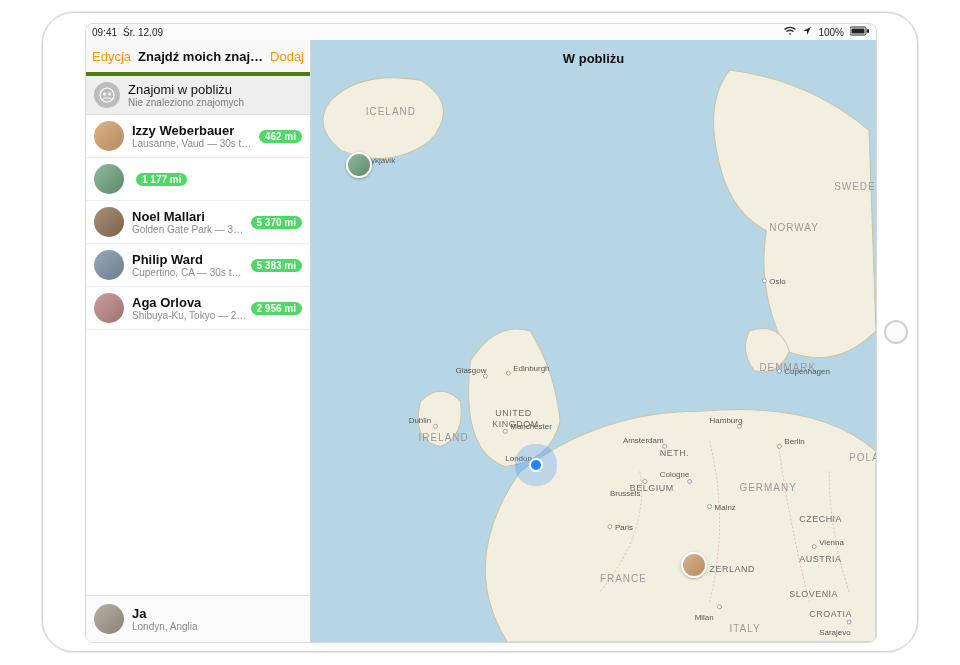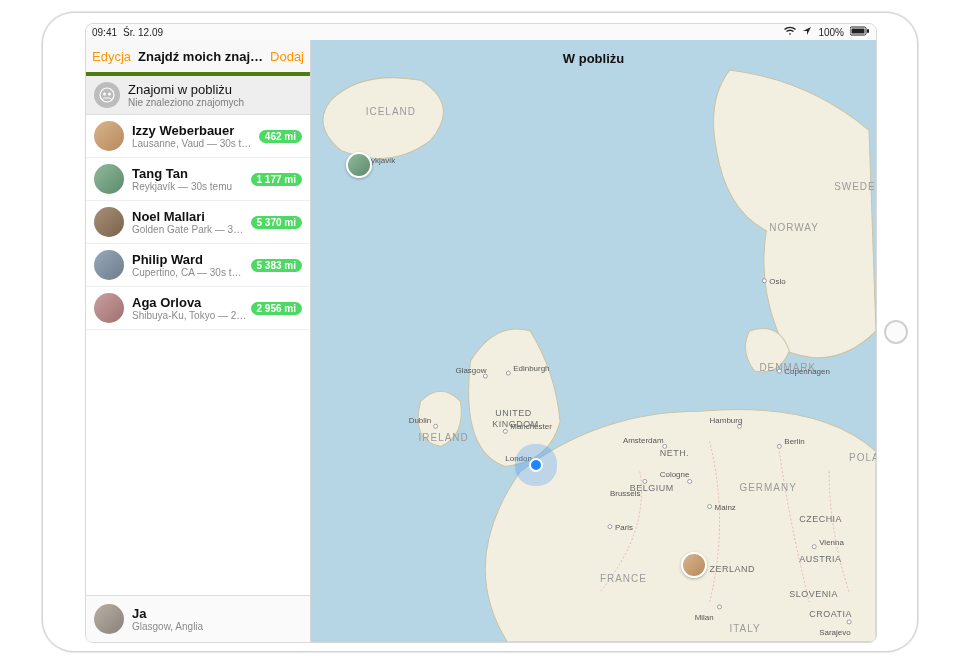--- a/index.html
+++ b/index.html
@@ -247,24 +247,20 @@
             <div class="avatar a1"></div>
             <div class="friend-texts">
               <div class="f-name">Izzy Weberbauer</div>
               <div class="f-sub">Lausanne, Vaud — 30s temu</div>
             </div>
             <div class="badge">462 mi</div>
           </div>
 
           <div class="friend-row">
             <div class="avatar a2"></div>
-            <div class="friend-texts">
-              <div class="f-name">Tang Tan</div>
-              <div class="f-sub">Reykjavík — 30s temu</div>
-            </div>
             <div class="badge">1 177 mi</div>
           </div>
 
           <div class="friend-row">
             <div class="avatar a3"></div>
             <div class="friend-texts">
               <div class="f-name">Noel Mallari</div>
               <div class="f-sub">Golden Gate Park — 30s temu</div>
             </div>
             <div class="badge">5 370 mi</div>
@@ -286,21 +282,21 @@
               <div class="f-sub">Shibuya-Ku, Tokyo — 2min temu</div>
             </div>
             <div class="badge">2 956 mi</div>
           </div>
         </div>
 
         <div class="me-row">
           <div class="avatar me"></div>
           <div class="friend-texts">
             <div class="f-name">Ja</div>
-            <div class="f-sub">Glasgow, Anglia</div>
+            <div class="f-sub">Londyn, Anglia</div>
           </div>
         </div>
       </div>
 
       <div class="map-pane">
         <div class="map-header">W pobliżu</div>
         <button class="map-btn fullscreen-btn">
           <svg width="14" height="14" viewBox="0 0 14 14">
               <path d="M1 5V1h4M13 9v4H9" stroke="#ff9500" stroke-width="1.6" fill="none"></path>
               <path d="M1 1l5 5M13 13l-5-5" stroke="#ff9500" stroke-width="1.6"></path>

